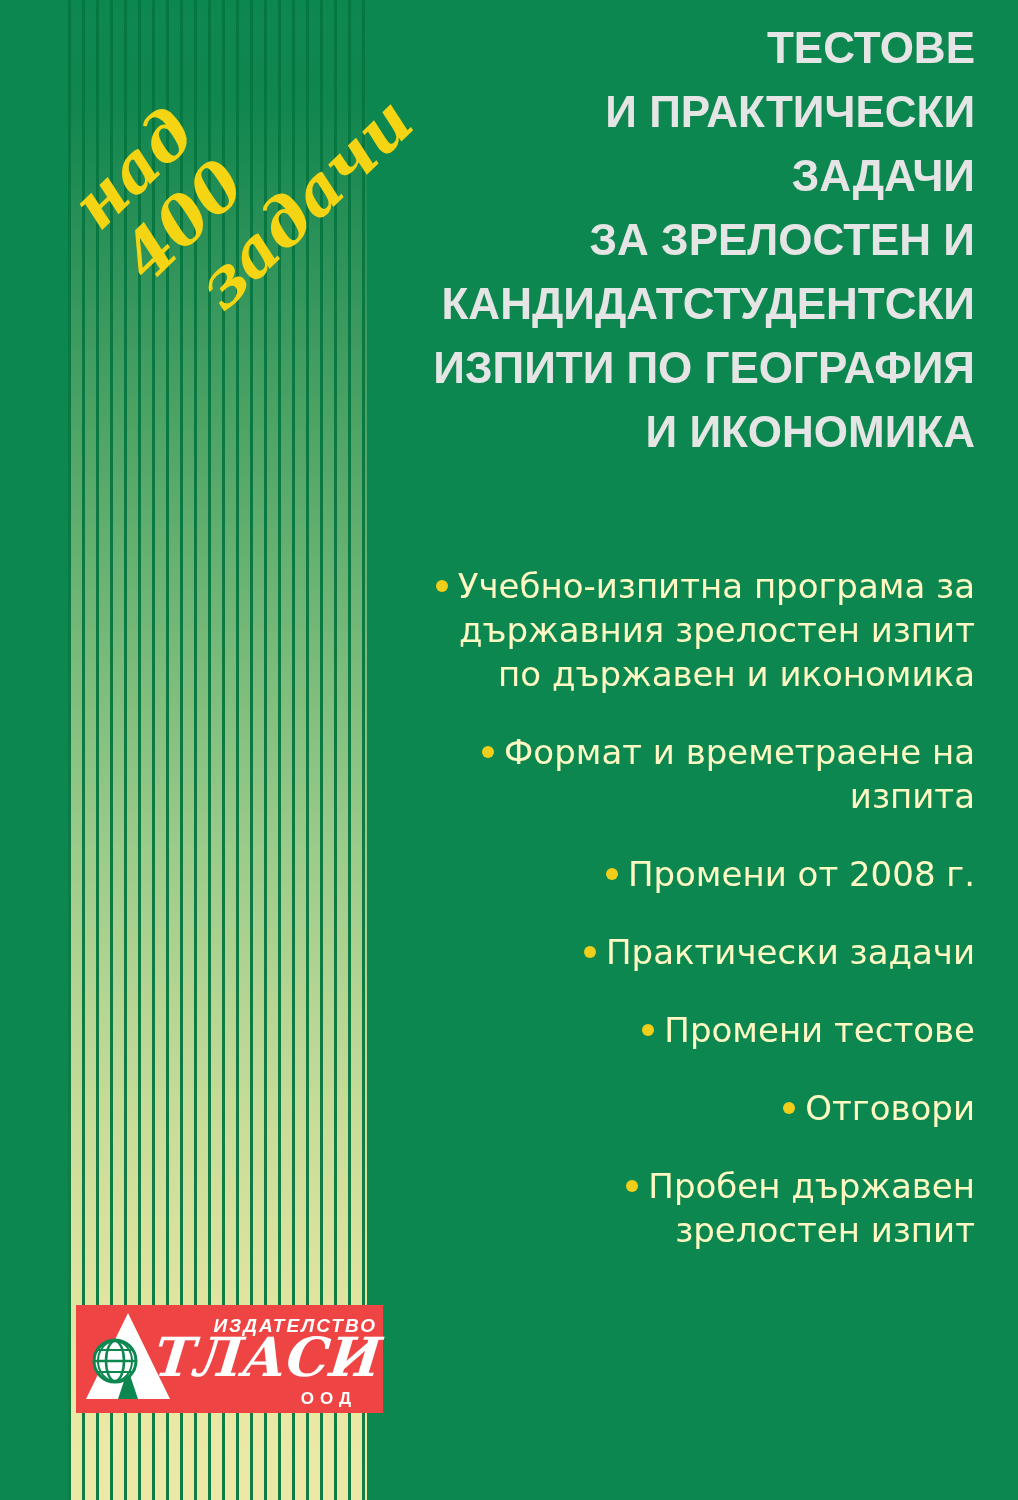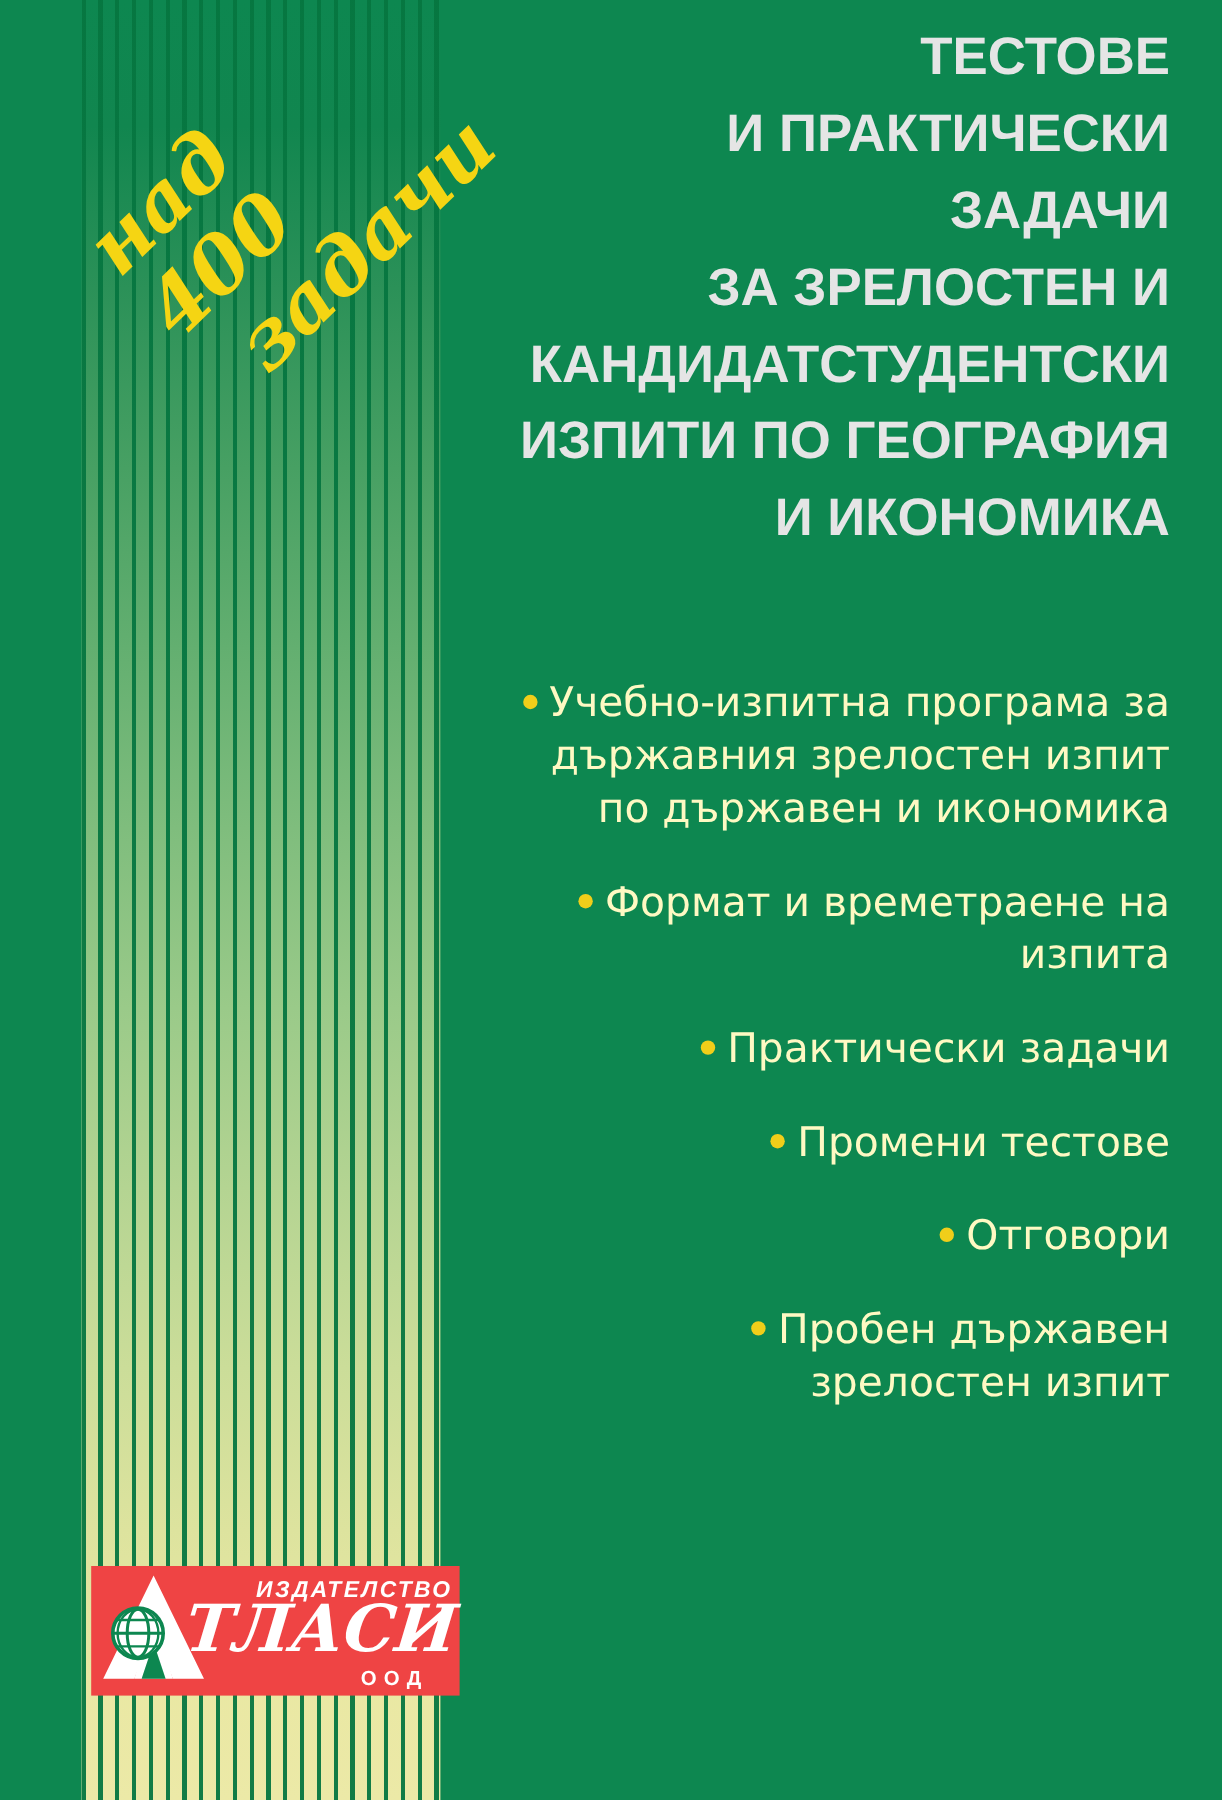--- a/index.html
+++ b/index.html
@@ -105,20 +105,23 @@
     <div><span class="dot"></span><span>Учебно-изпитна програма за</span></div>
     <div>държавния зрелостен изпит</div>
     <div>по държавен и икономика</div>
   </div>
 
   <div class="bullet">
     <div><span class="dot"></span><span>Формат и времетраене на</span></div>
     <div>изпита</div>
   </div>
 
+  <div class="bullet">
+    <div><span class="dot"></span><span>Промени от 2008 г.</span></div>
+  </div>
 
   <div class="bullet">
     <div><span class="dot"></span><span>Практически задачи</span></div>
   </div>
 
   <div class="bullet">
     <div><span class="dot"></span><span>Промени тестове</span></div>
   </div>
 
   <div class="bullet">

